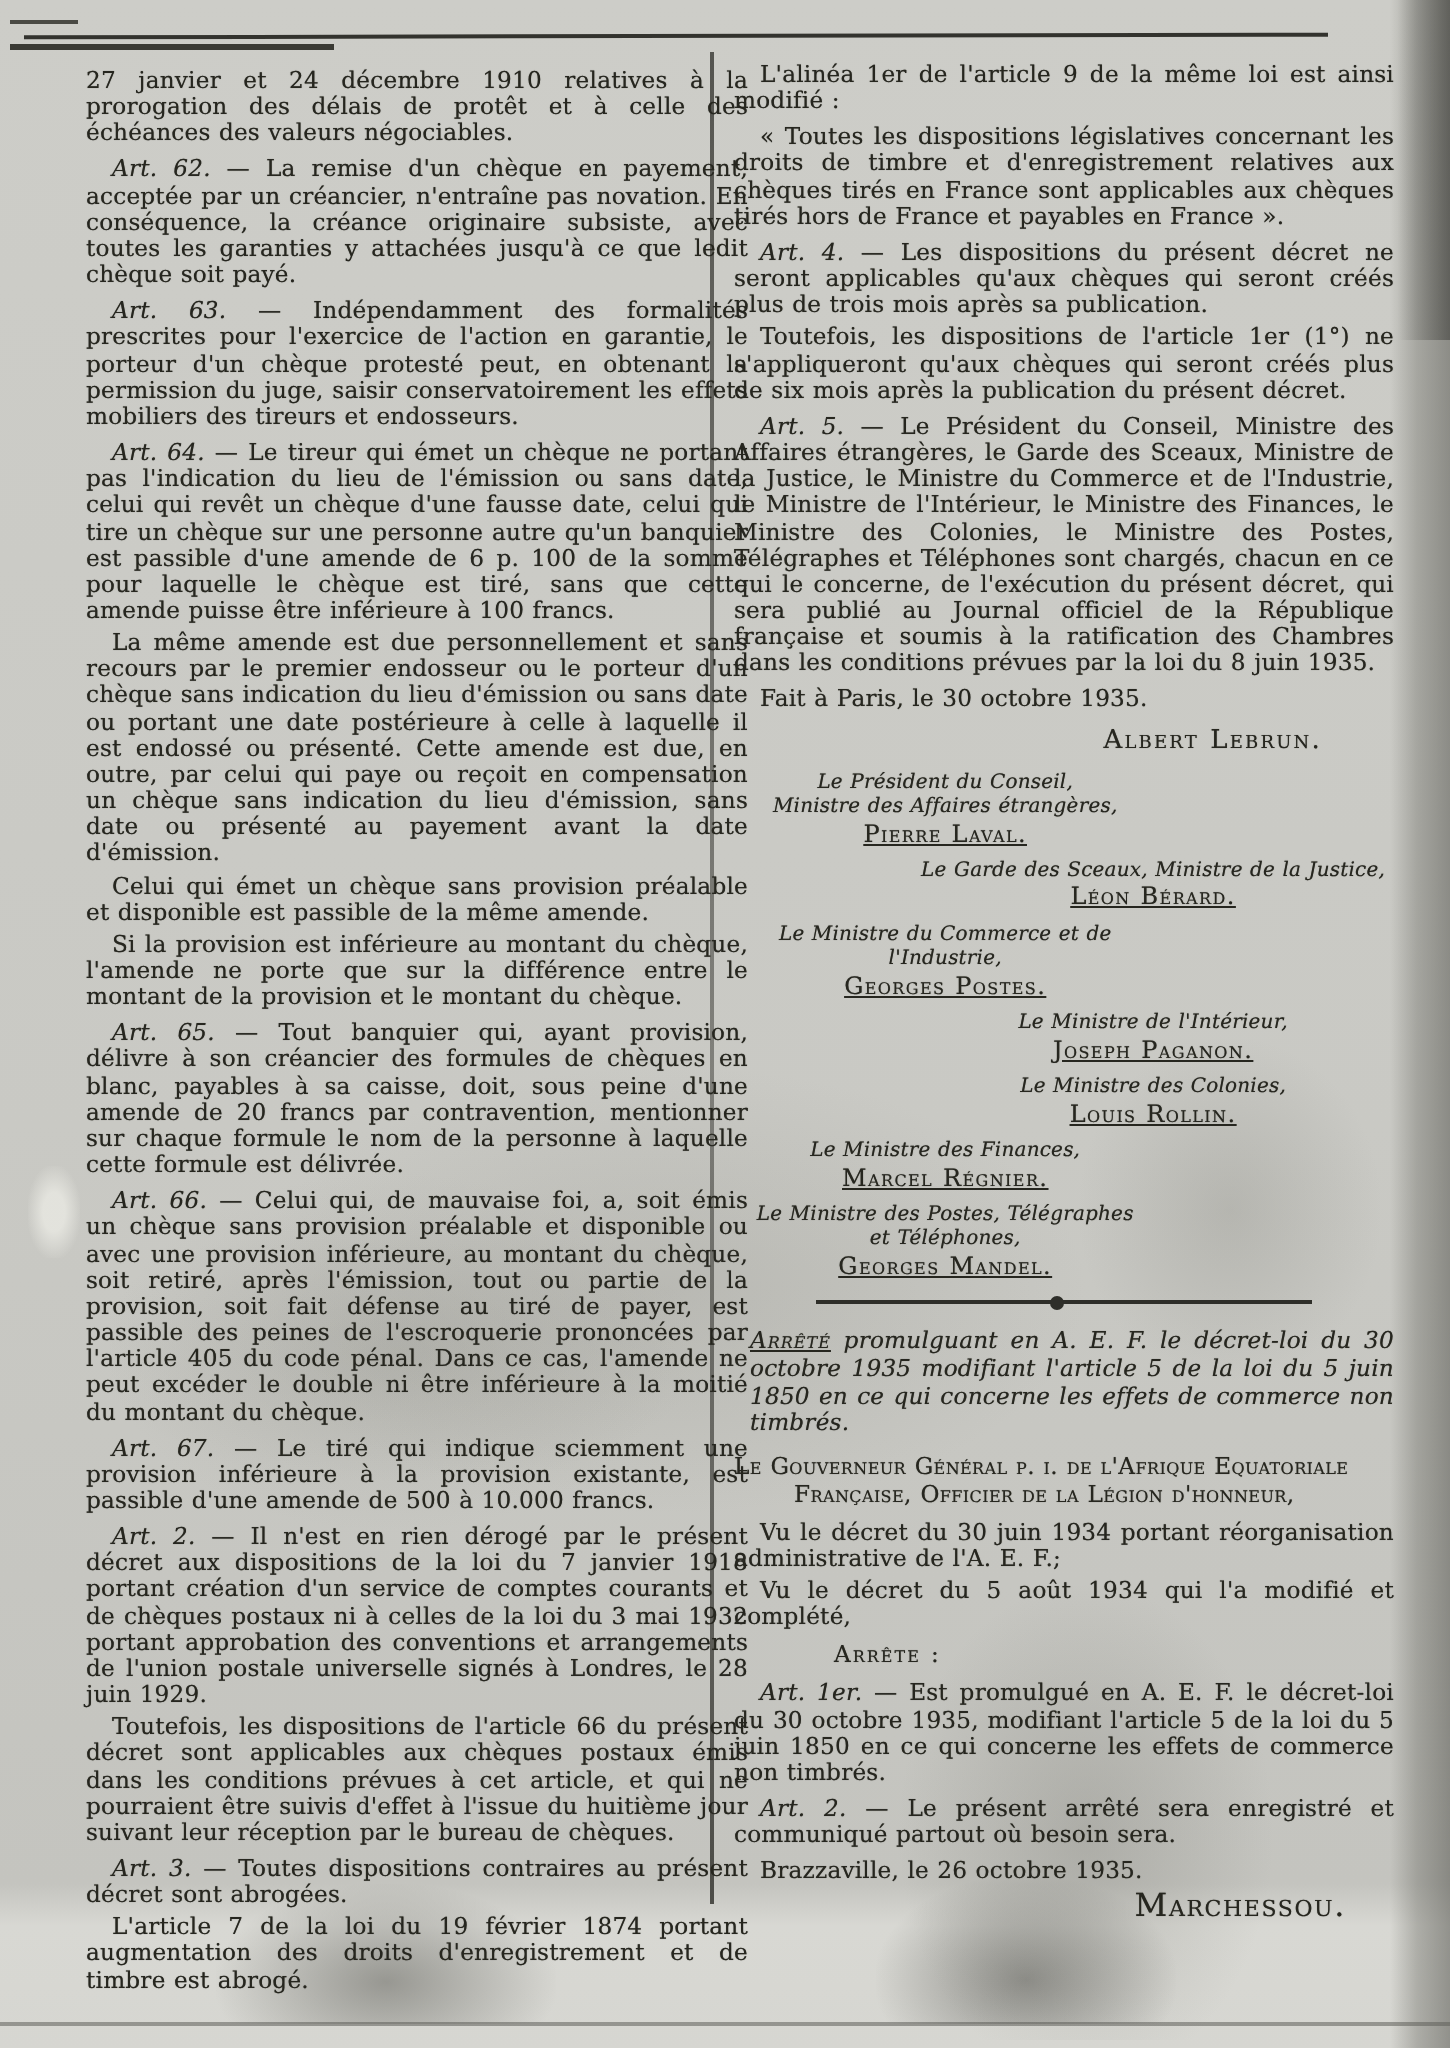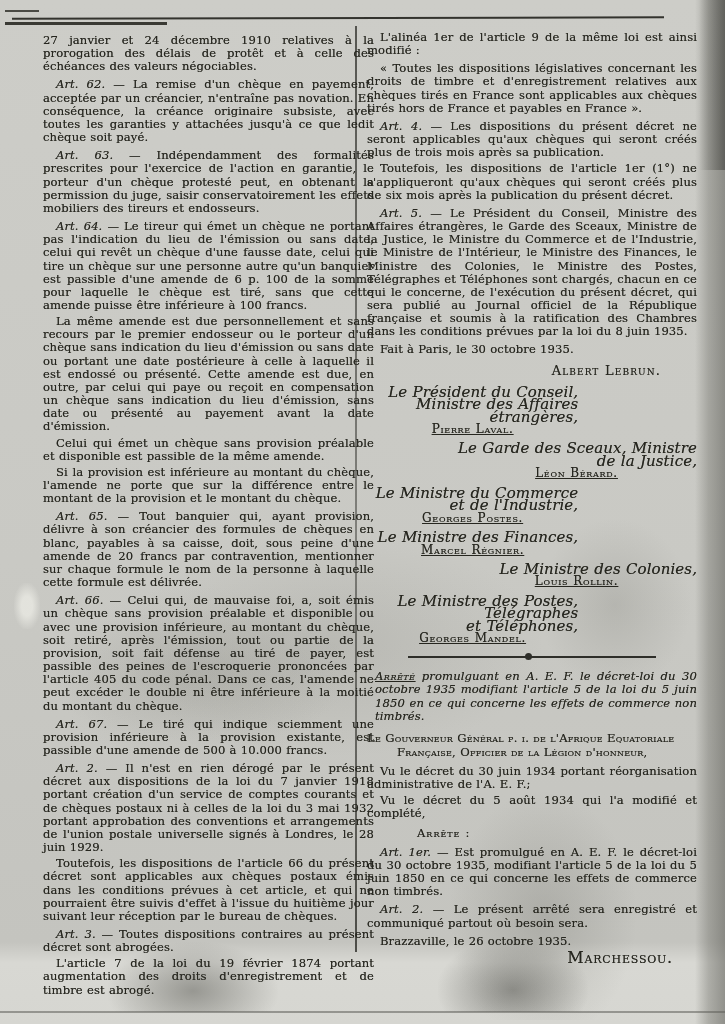--- a/index.html
+++ b/index.html
@@ -17,21 +17,21 @@
   .col-left{left:43px;top:34px;width:331px;}
   .col-right{left:367px;top:31px;width:330px;}
   .para{margin:0 0 3px;text-indent:13px;}
   .gap{margin-top:5px;}
   .no-indent{text-indent:0;}
   .art{font-style:italic;}
   .president-sig{text-align:right;padding-right:36px;margin:7px 0 9px;
     font-variant:small-caps;letter-spacing:1.1px;font-size:13px;text-indent:0;}
   .byline{text-align:center;margin:0 0 8px;text-indent:0;}
   .sig{margin:0 0 6px;text-indent:0;}
-  .sig-title{font-style:italic;font-size:15px;line-height:12.4px;white-space:pre-line;text-align:right;}
+  .sig-title{font-style:italic;font-size:10px;line-height:12.4px;white-space:pre-line;text-align:center;}
   .sig-name{text-align:center;font-variant:small-caps;letter-spacing:0.7px;font-size:12px;line-height:13.5px;text-decoration:underline;}
   .sig-left{padding-right:36%;}
   .sig-right{padding-left:27%;}
   .rule-dot{position:relative;width:248px;height:2px;background:#2e2e29;margin:10px auto 12px;}
   .rule-dot .dot{position:absolute;left:47%;top:-2.5px;width:7px;height:7px;border-radius:50%;background:#2e2e29;}
   .arrete-heading{font-style:italic;margin:0 0 7px;text-indent:0;padding-left:8px;line-height:13.6px;}
   .sc{font-variant:small-caps;letter-spacing:0.5px;text-decoration:underline;}
   .authority{font-variant:small-caps;letter-spacing:0.2px;margin:0 0 6px;
     padding-left:30px;text-indent:-30px;line-height:14px;text-align:left;}
   .order-word{font-variant:small-caps;letter-spacing:1px;text-indent:50px;margin:6px 0;}
@@ -113,27 +113,31 @@
       <div class="sig-name">Pierre Laval.</div>
     </div>
     <div class="sig sig-right">
       <div class="sig-title">Le Garde des Sceaux, Ministre de la Justice,</div>
       <div class="sig-name">Léon Bérard.</div>
     </div>
     <div class="sig sig-left">
       <div class="sig-title">Le Ministre du Commerce et de l'Industrie,</div>
       <div class="sig-name">Georges Postes.</div>
     </div>
-    <div class="sig sig-left">
-      <div class="sig-title">Le Ministre des Finances,</div>
-      <div class="sig-name">Marcel Régnier.</div>
+    <div class="sig sig-right">
+      <div class="sig-title">Le Ministre de l'Intérieur,</div>
+      <div class="sig-name">Joseph Paganon.</div>
     </div>
     <div class="sig sig-right">
       <div class="sig-title">Le Ministre des Colonies,</div>
       <div class="sig-name">Louis Rollin.</div>
+    </div>
+    <div class="sig sig-left">
+      <div class="sig-title">Le Ministre des Finances,</div>
+      <div class="sig-name">Marcel Régnier.</div>
     </div>
     <div class="sig sig-left">
       <div class="sig-title">Le Ministre des Postes, Télégraphes
 et Téléphones,</div>
       <div class="sig-name">Georges Mandel.</div>
     </div>
 
     <div class="rule-dot">
         <span class="dot"></span>
       </div>

